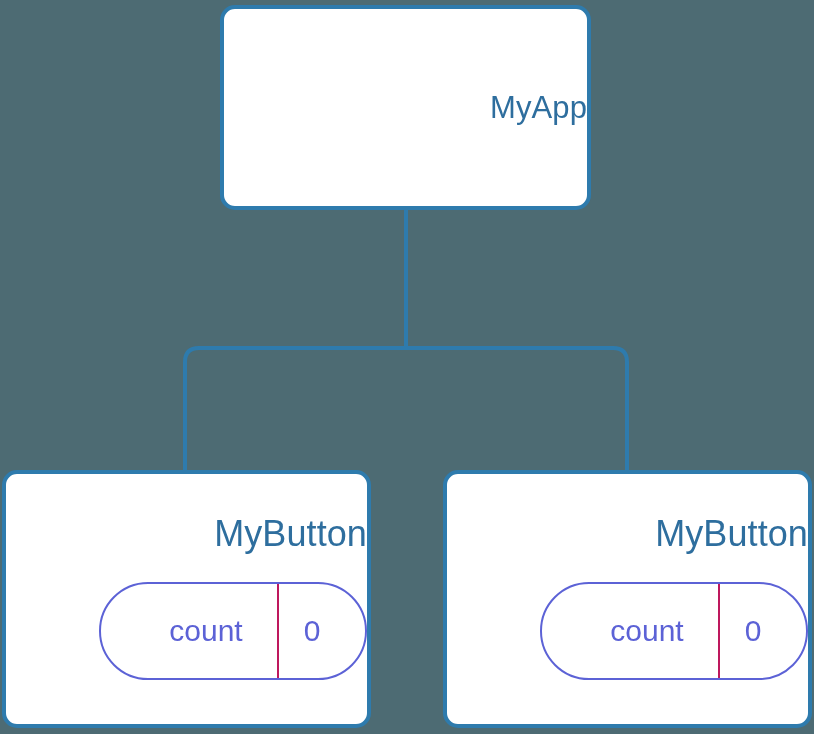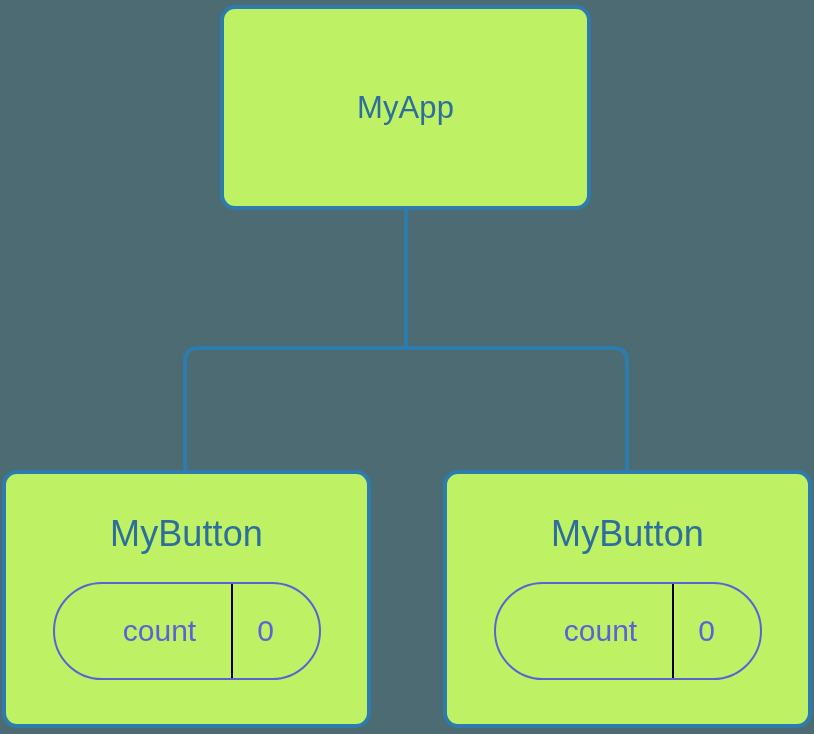--- a/index.html
+++ b/index.html
@@ -24,26 +24,26 @@
     position: absolute;
     left: 0;
     top: 0;
     width: 814px;
     height: 734px;
     pointer-events: none;
   }
   .node {
     position: absolute;
     box-sizing: border-box;
-    background: #bef264;
+    background: #ffffff;
     border: 4px solid #2e7bad;
     border-radius: 15px;
     display: flex;
     flex-direction: column;
-    align-items: center;
+    align-items: flex-end;
   }
   .node-root {
     left: 220px;
     top: 5px;
     width: 371px;
     height: 205px;
     justify-content: center;
   }
   .node-leaf-left {
     left: 2px;
@@ -81,21 +81,21 @@
     align-items: stretch;
     background: transparent;
   }
   .pill-key {
     box-sizing: border-box;
     width: 178px;
     display: flex;
     align-items: center;
     justify-content: center;
     padding-left: 34px;
-    border-right: 2px solid #000000;
+    border-right: 2px solid #be185d;
   }
   .pill-val {
     box-sizing: border-box;
     width: 86px;
     display: flex;
     align-items: center;
     justify-content: center;
     padding-right: 20px;
   }
   .pill-text {

